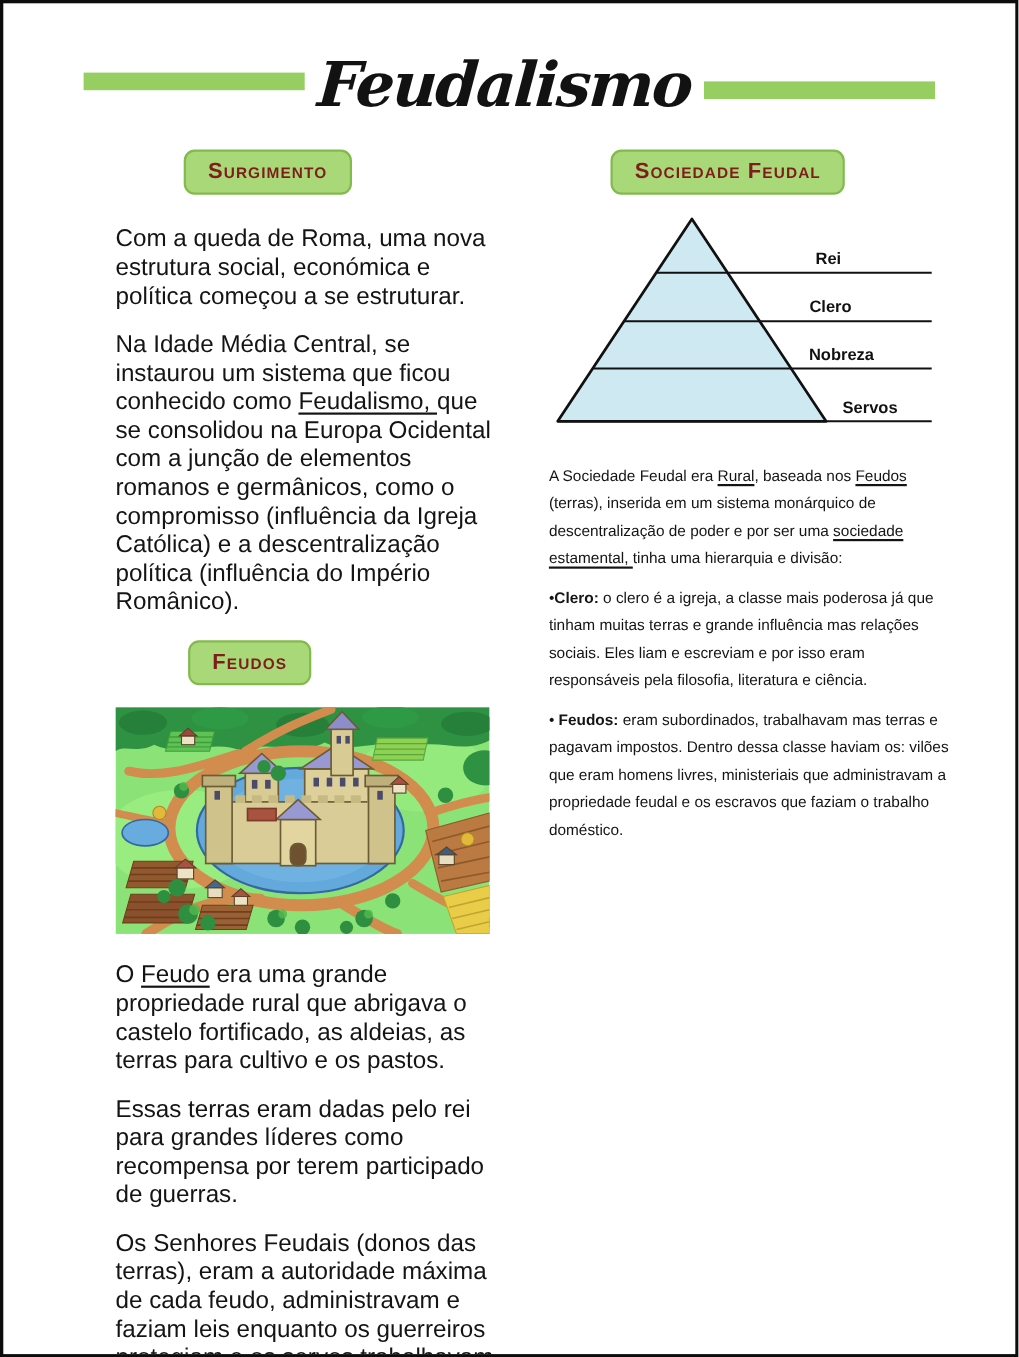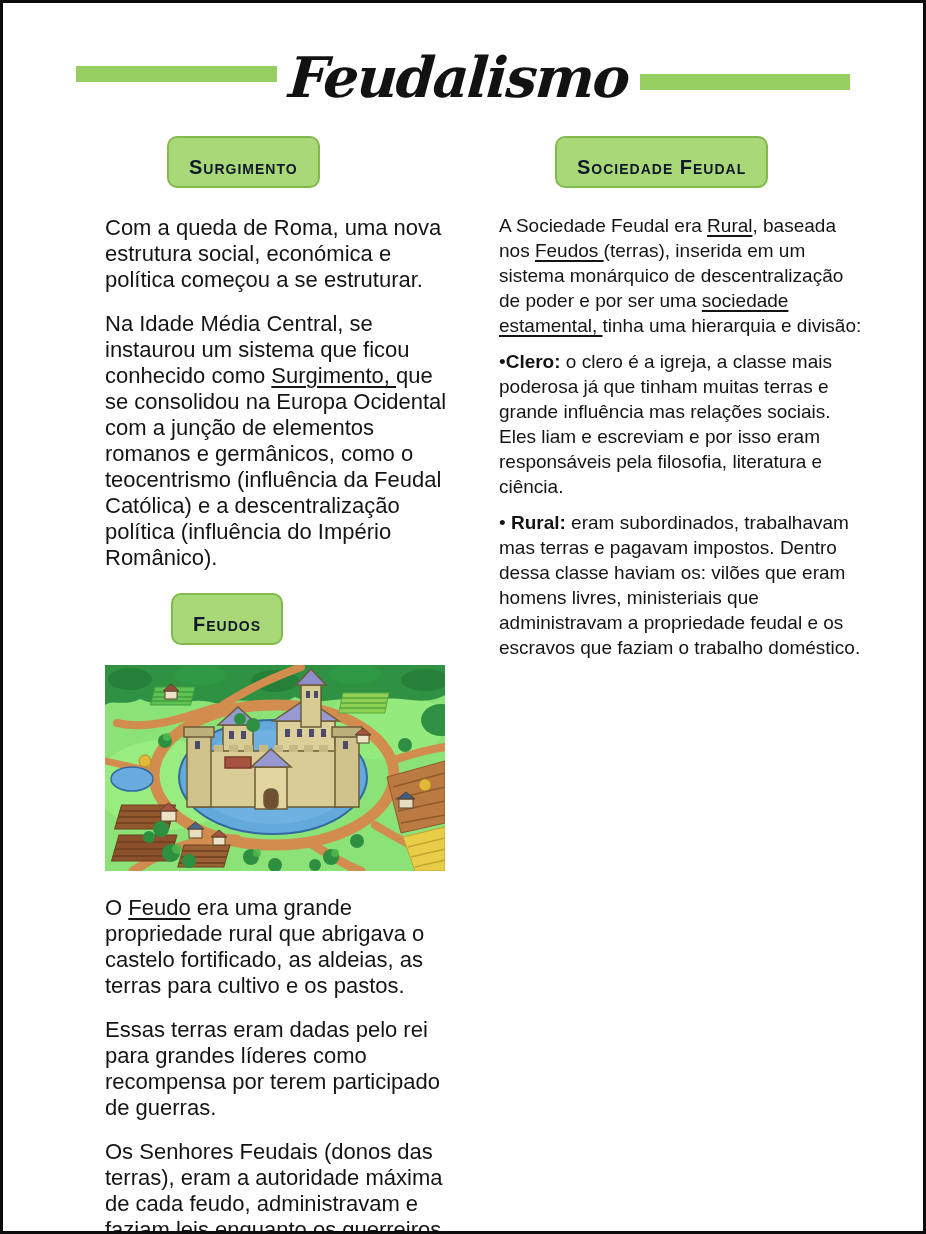--- a/index.html
+++ b/index.html
@@ -33,33 +33,33 @@
   .columns { display:flex; margin-top:21px; }
   .col-left  { width:352px; margin-left:102px; }
   .col-right { width:366px; margin-left:42px; }
 
   
   .badge {
     display:inline-block;
     background:#a8d877;
     border:2px solid #82ba4e;
     border-radius:10px;
-    padding:17px 20px 7px;
+    padding:6px 20px 7px;
     font-weight:bold; font-size:20px; line-height:1.2;
     font-variant-caps:small-caps;
     letter-spacing:1px;
-    color:#0f172a;
+    color:#7f1d1d;
   }
   .badge-surgimento { margin-left:62px; margin-bottom:27px; }
   .badge-feudos     { margin-left:66px; margin-top:4px; margin-bottom:20px; }
   .badge-sociedade  { margin-left:56px; margin-bottom:14px; }
 
   
   .col-left  p { font-size:22px; line-height:26px;   margin:0 0 18px 0; }
-  .col-right p { font-size:19px; line-height:25px;   margin:11px 0 8px 0; }
+  .col-right p { font-size:14px; line-height:25px;   margin:11px 0 8px 0; }
   .col-left  p:last-child, .col-right p:last-child { margin-bottom:0; }
   .u { text-decoration:underline; text-underline-offset:3px; text-decoration-thickness:1.5px; }
   .b { font-weight:bold; }
 
   
   .castle-figure  { margin:0 0 24px 0; line-height:0; }
   .pyramid-figure { margin:0 0 24px 2px; line-height:0; }
   .pyramid-figure text { font-family:"Liberation Sans", sans-serif; }
 </style>
 </head>
@@ -75,21 +75,21 @@
     </div>
   </header>
 
   <div class="columns">
 
     <section class="col-left">
 
       <div class="badge badge-surgimento">Surgimento</div>
 
       <p><span>Com a queda de Roma, uma nova estrutura social, económica e política começou a se estruturar.</span></p>
-      <p><span>Na Idade Média Central, se instaurou um sistema que ficou conhecido como </span><span class="u">Surgimento, </span><span>que se consolidou na Europa Ocidental com a junção de elementos romanos e germânicos, como o teocentrismo (influência da Feudal Católica) e a descentralização política (influência do Império Românico).</span></p>
+      <p><span>Na Idade Média Central, se instaurou um sistema que ficou conhecido como </span><span class="u">Feudalismo, </span><span>que se consolidou na Europa Ocidental com a junção de elementos romanos e germânicos, como o compromisso (influência da Igreja Católica) e a descentralização política (influência do Império Românico).</span></p>
 
       <div class="badge badge-feudos">Feudos</div>
 
       <div class="castle-figure">
         <svg viewBox="0 0 340 206" width="340" height="206" role="img">
           <rect width="340" height="206" fill="#8be276"></rect>
           <ellipse cx="60" cy="120" rx="70" ry="45" fill="#9cf083" opacity="0.8"></ellipse>
           <ellipse cx="280" cy="60" rx="60" ry="35" fill="#97ec80" opacity="0.8"></ellipse>
           <path d="M0 0 H340 V30 C315 44 290 26 265 38 C240 26 215 44 190 32 C165 46 140 28 115 40 C90 28 60 46 35 34 C20 42 8 34 0 40 Z" fill="#2e9242"></path>
           <ellipse cx="25" cy="14" rx="22" ry="11" fill="#27803a"></ellipse>
@@ -214,20 +214,37 @@
 
       <p><span>O </span><span class="u">Feudo</span><span> era uma grande propriedade rural que abrigava o castelo fortificado, as aldeias, as terras para cultivo e os pastos.</span></p>
       <p><span>Essas terras eram dadas pelo rei para grandes líderes como recompensa por terem participado de guerras.</span></p>
       <p><span>Os Senhores Feudais (donos das terras), eram a autoridade máxima de cada feudo, administravam e faziam leis enquanto os guerreiros protegiam e os servos trabalhavam em suas terras.</span></p>
     </section>
 
     <section class="col-right">
 
       <div class="badge badge-sociedade">Sociedade Feudal</div>
 
+      <div class="pyramid-figure">
+        <svg viewBox="0 0 352 205" width="352" height="205" role="img">
+          <polygon points="128,8 250,192 6,192" fill="#cfe9f2" stroke="#111111" stroke-width="2.5" stroke-linejoin="round"></polygon>
+          <g stroke="#111111" stroke-width="1.7">
+            <line x1="96" y1="57" x2="346" y2="57"></line>
+            <line x1="67" y1="101" x2="346" y2="101"></line>
+            <line x1="38" y1="144" x2="346" y2="144"></line>
+            <line x1="6" y1="192" x2="346" y2="192"></line>
+          </g>
+          <g font-weight="bold" font-size="15" fill="#111111" text-anchor="middle">
+            <text x="252" y="49">Rei</text>
+            <text x="254" y="93">Clero</text>
+            <text x="264" y="136">Nobreza</text>
+            <text x="290" y="184">Servos</text>
+          </g>
+        </svg>
+      </div>
 
       <p><span>A Sociedade Feudal era </span><span class="u">Rural</span><span>, baseada nos </span><span class="u">Feudos </span><span>(terras), inserida em um sistema monárquico de descentralização de poder e por ser uma </span><span class="u">sociedade estamental, </span><span>tinha uma hierarquia e divisão:</span></p>
       <p><span>•</span><span class="b">Clero:</span><span> o clero é a igreja, a classe mais poderosa já que tinham muitas terras e grande influência mas relações sociais. Eles liam e escreviam e por isso eram responsáveis pela filosofia, literatura e ciência.</span></p>
-      <p><span>• </span><span class="b">Rural:</span><span> eram subordinados, trabalhavam mas terras e pagavam impostos. Dentro dessa classe haviam os: vilões que eram homens livres, ministeriais que administravam a propriedade feudal e os escravos que faziam o trabalho doméstico.</span></p>
+      <p><span>• </span><span class="b">Feudos:</span><span> eram subordinados, trabalhavam mas terras e pagavam impostos. Dentro dessa classe haviam os: vilões que eram homens livres, ministeriais que administravam a propriedade feudal e os escravos que faziam o trabalho doméstico.</span></p>
     </section>
 
   </div>
 </div>
 
 </body></html>

